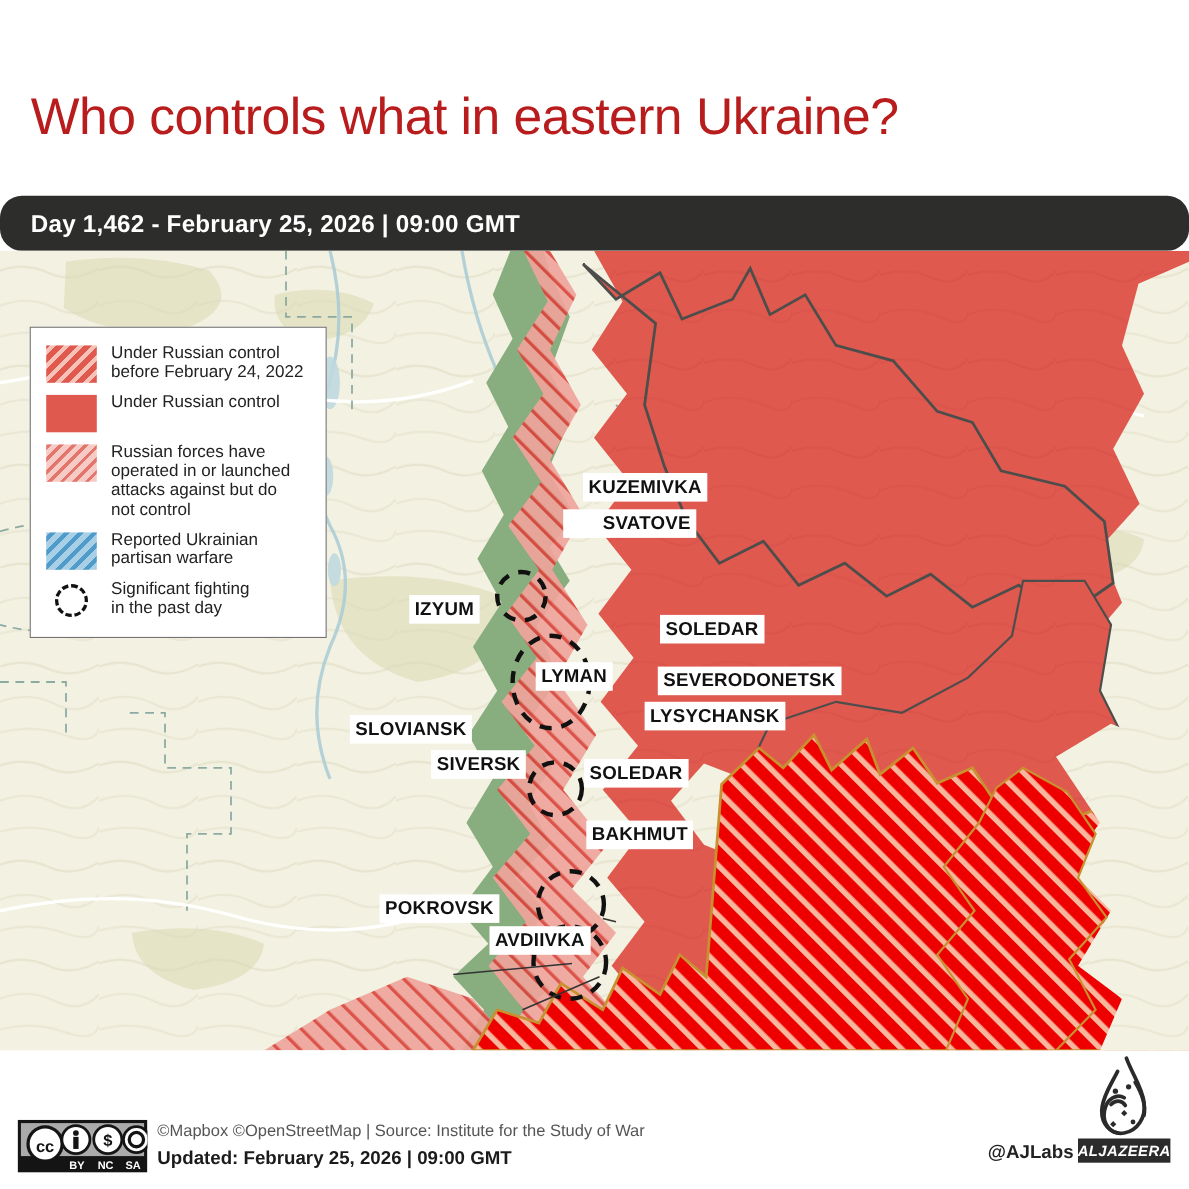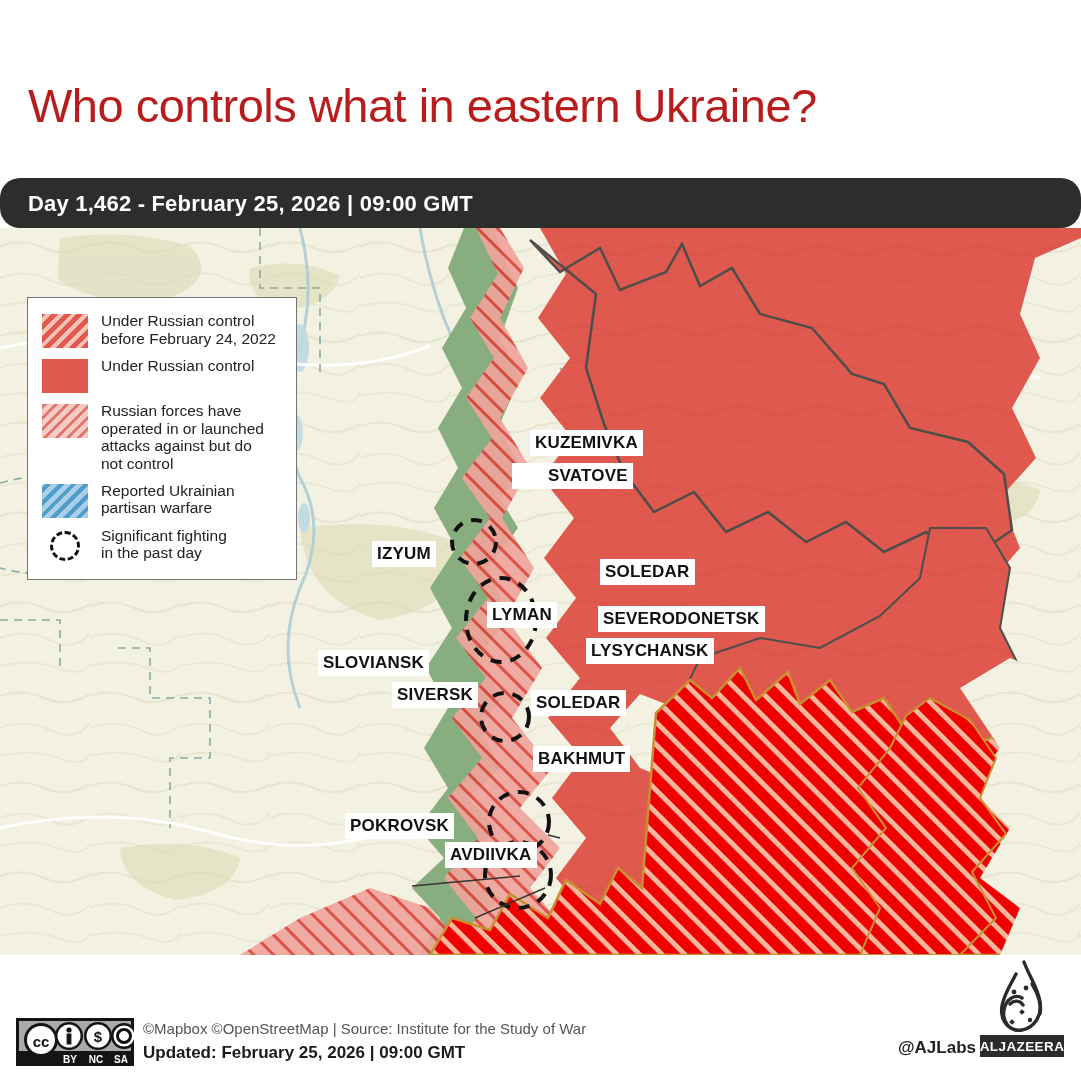--- a/index.html
+++ b/index.html
@@ -40,21 +40,21 @@
 
   
   .footer{position:absolute;left:0;top:955px;width:1081px;height:126px;background:#ffffff;}
   .cc{position:absolute;left:16px;top:1018px;width:118px;height:48px;}
   .srcline{position:absolute;left:143px;top:1020px;font-size:15px;color:#555555;white-space:nowrap;text-align:right;}
   .updline{position:absolute;left:143px;top:1043px;font-size:17px;color:#1b1b1b;font-weight:bold;white-space:nowrap;}
   .ajlabs{position:absolute;right:105px;top:1038px;font-size:17px;color:#222;font-weight:bold;}
   .ajlogo{position:absolute;right:17px;top:958px;width:84px;height:90px;}
   .ajword{position:absolute;right:17px;top:1035px;width:84px;height:22px;background:#2b2b2b;
           color:#ffffff;font-size:13.5px;font-weight:bold;letter-spacing:.4px;
-          display:flex;align-items:center;justify-content:center;font-family:"Liberation Sans",sans-serif;}
+          display:flex;align-items:center;justify-content:center;font-family:"Liberation Sans",sans-serif;font-style:italic;}
 </style>
 </head>
 <body>
 
 <div class="page">
 
   <div class="hdr">
     <div class="headline">Who controls what in eastern Ukraine?</div>
   </div>
 

